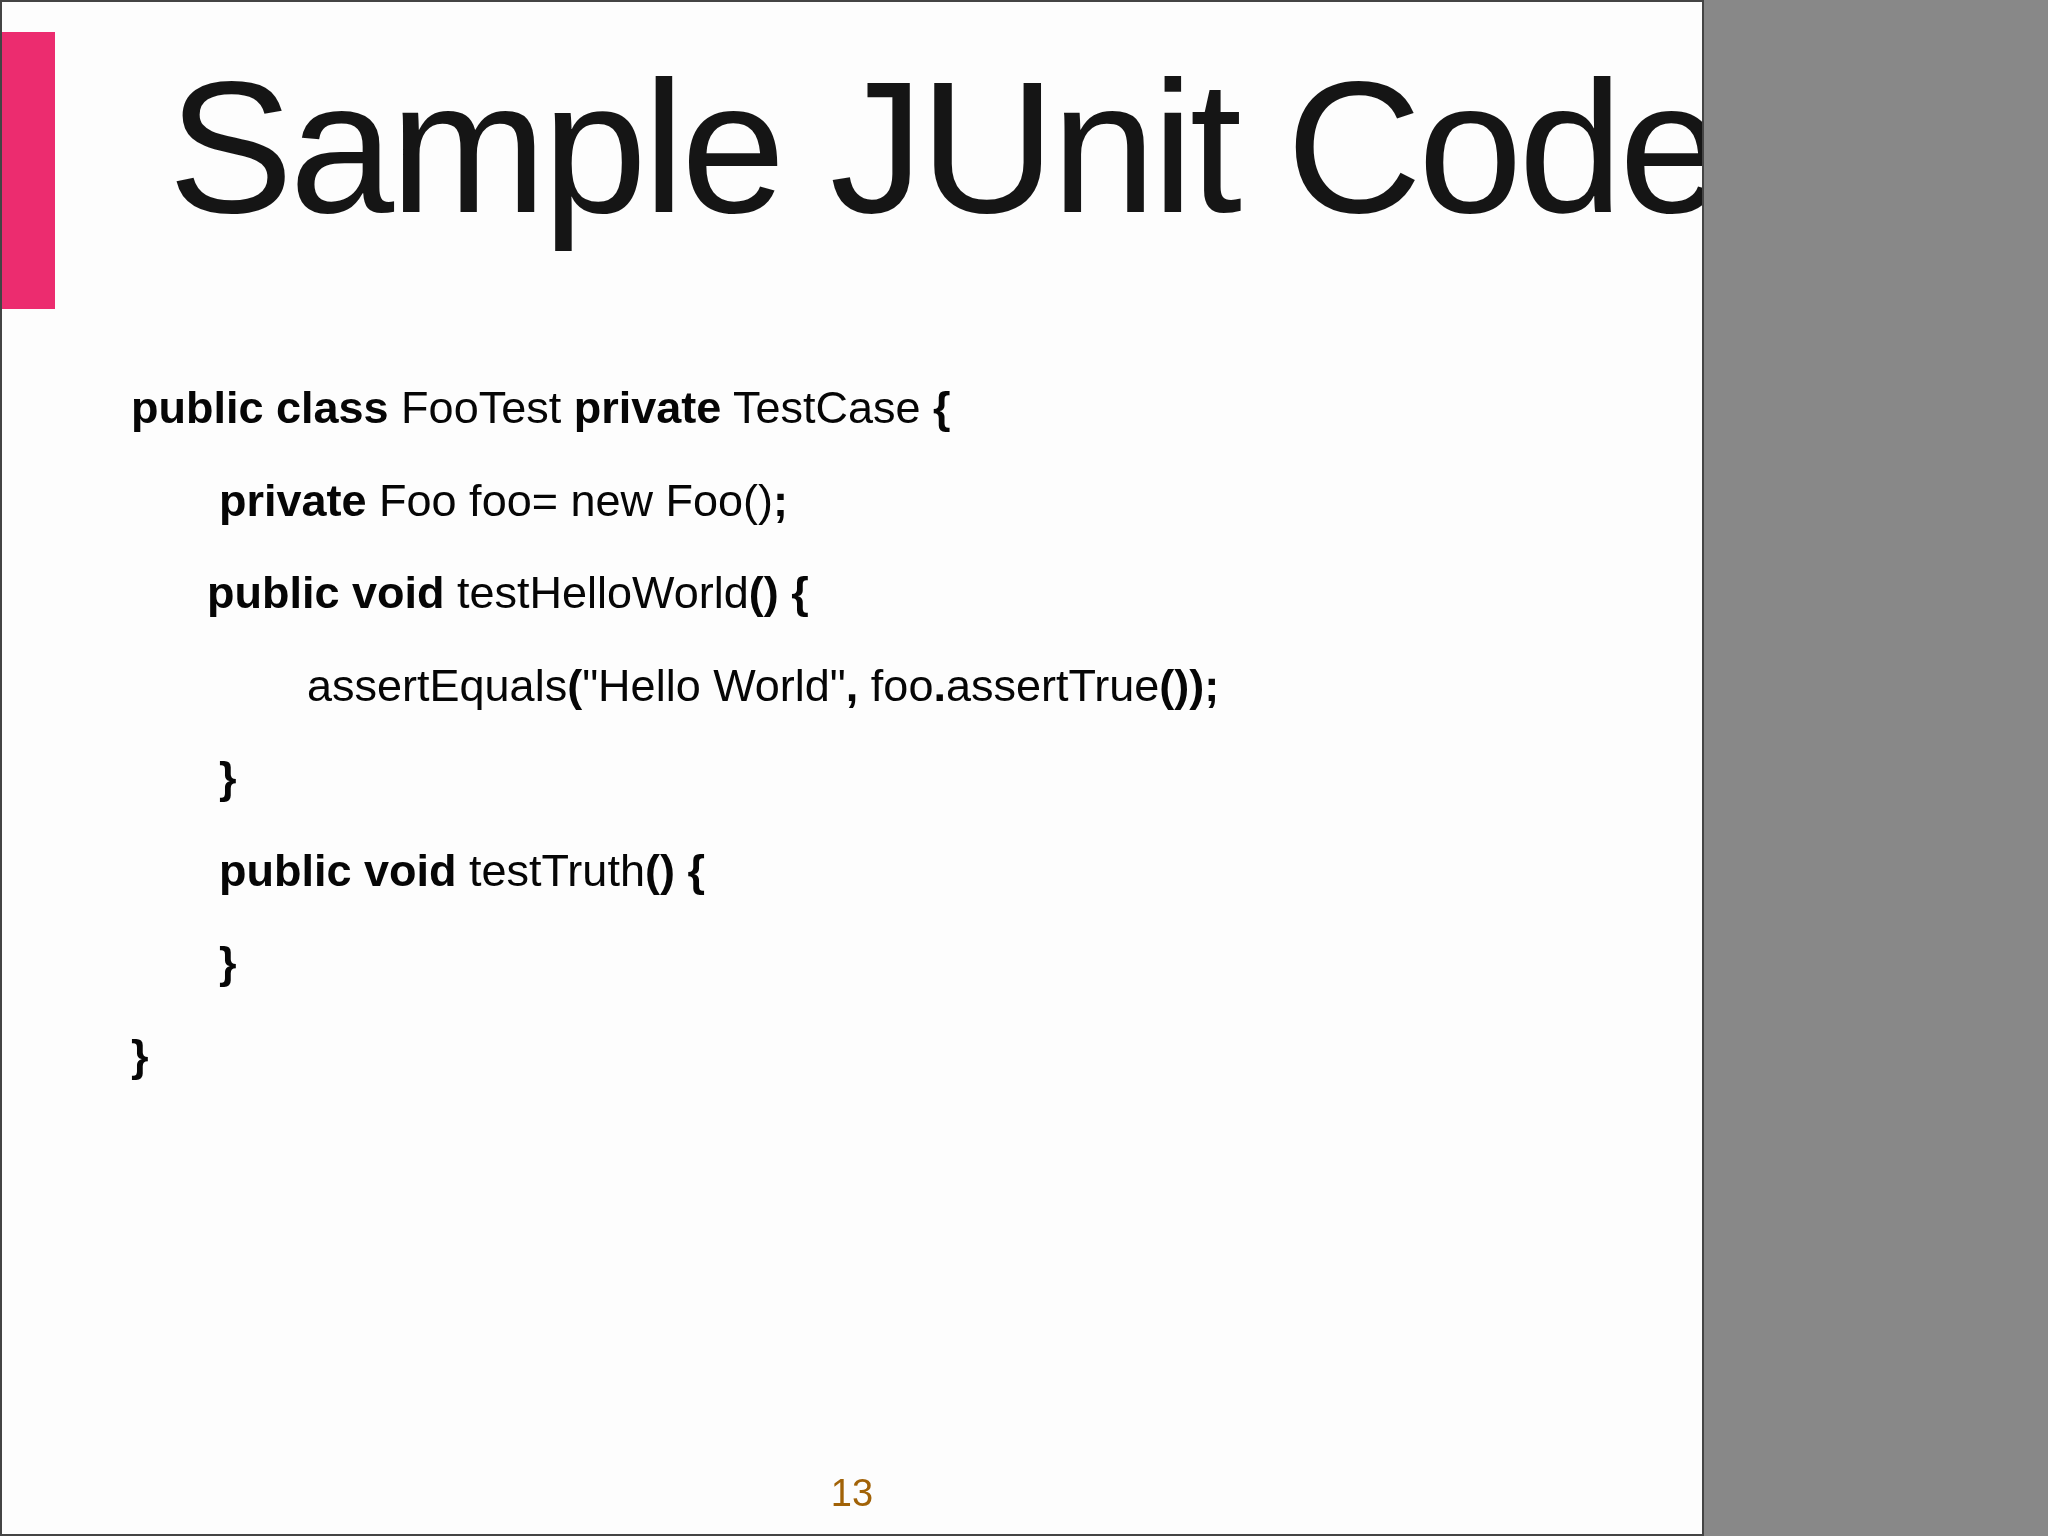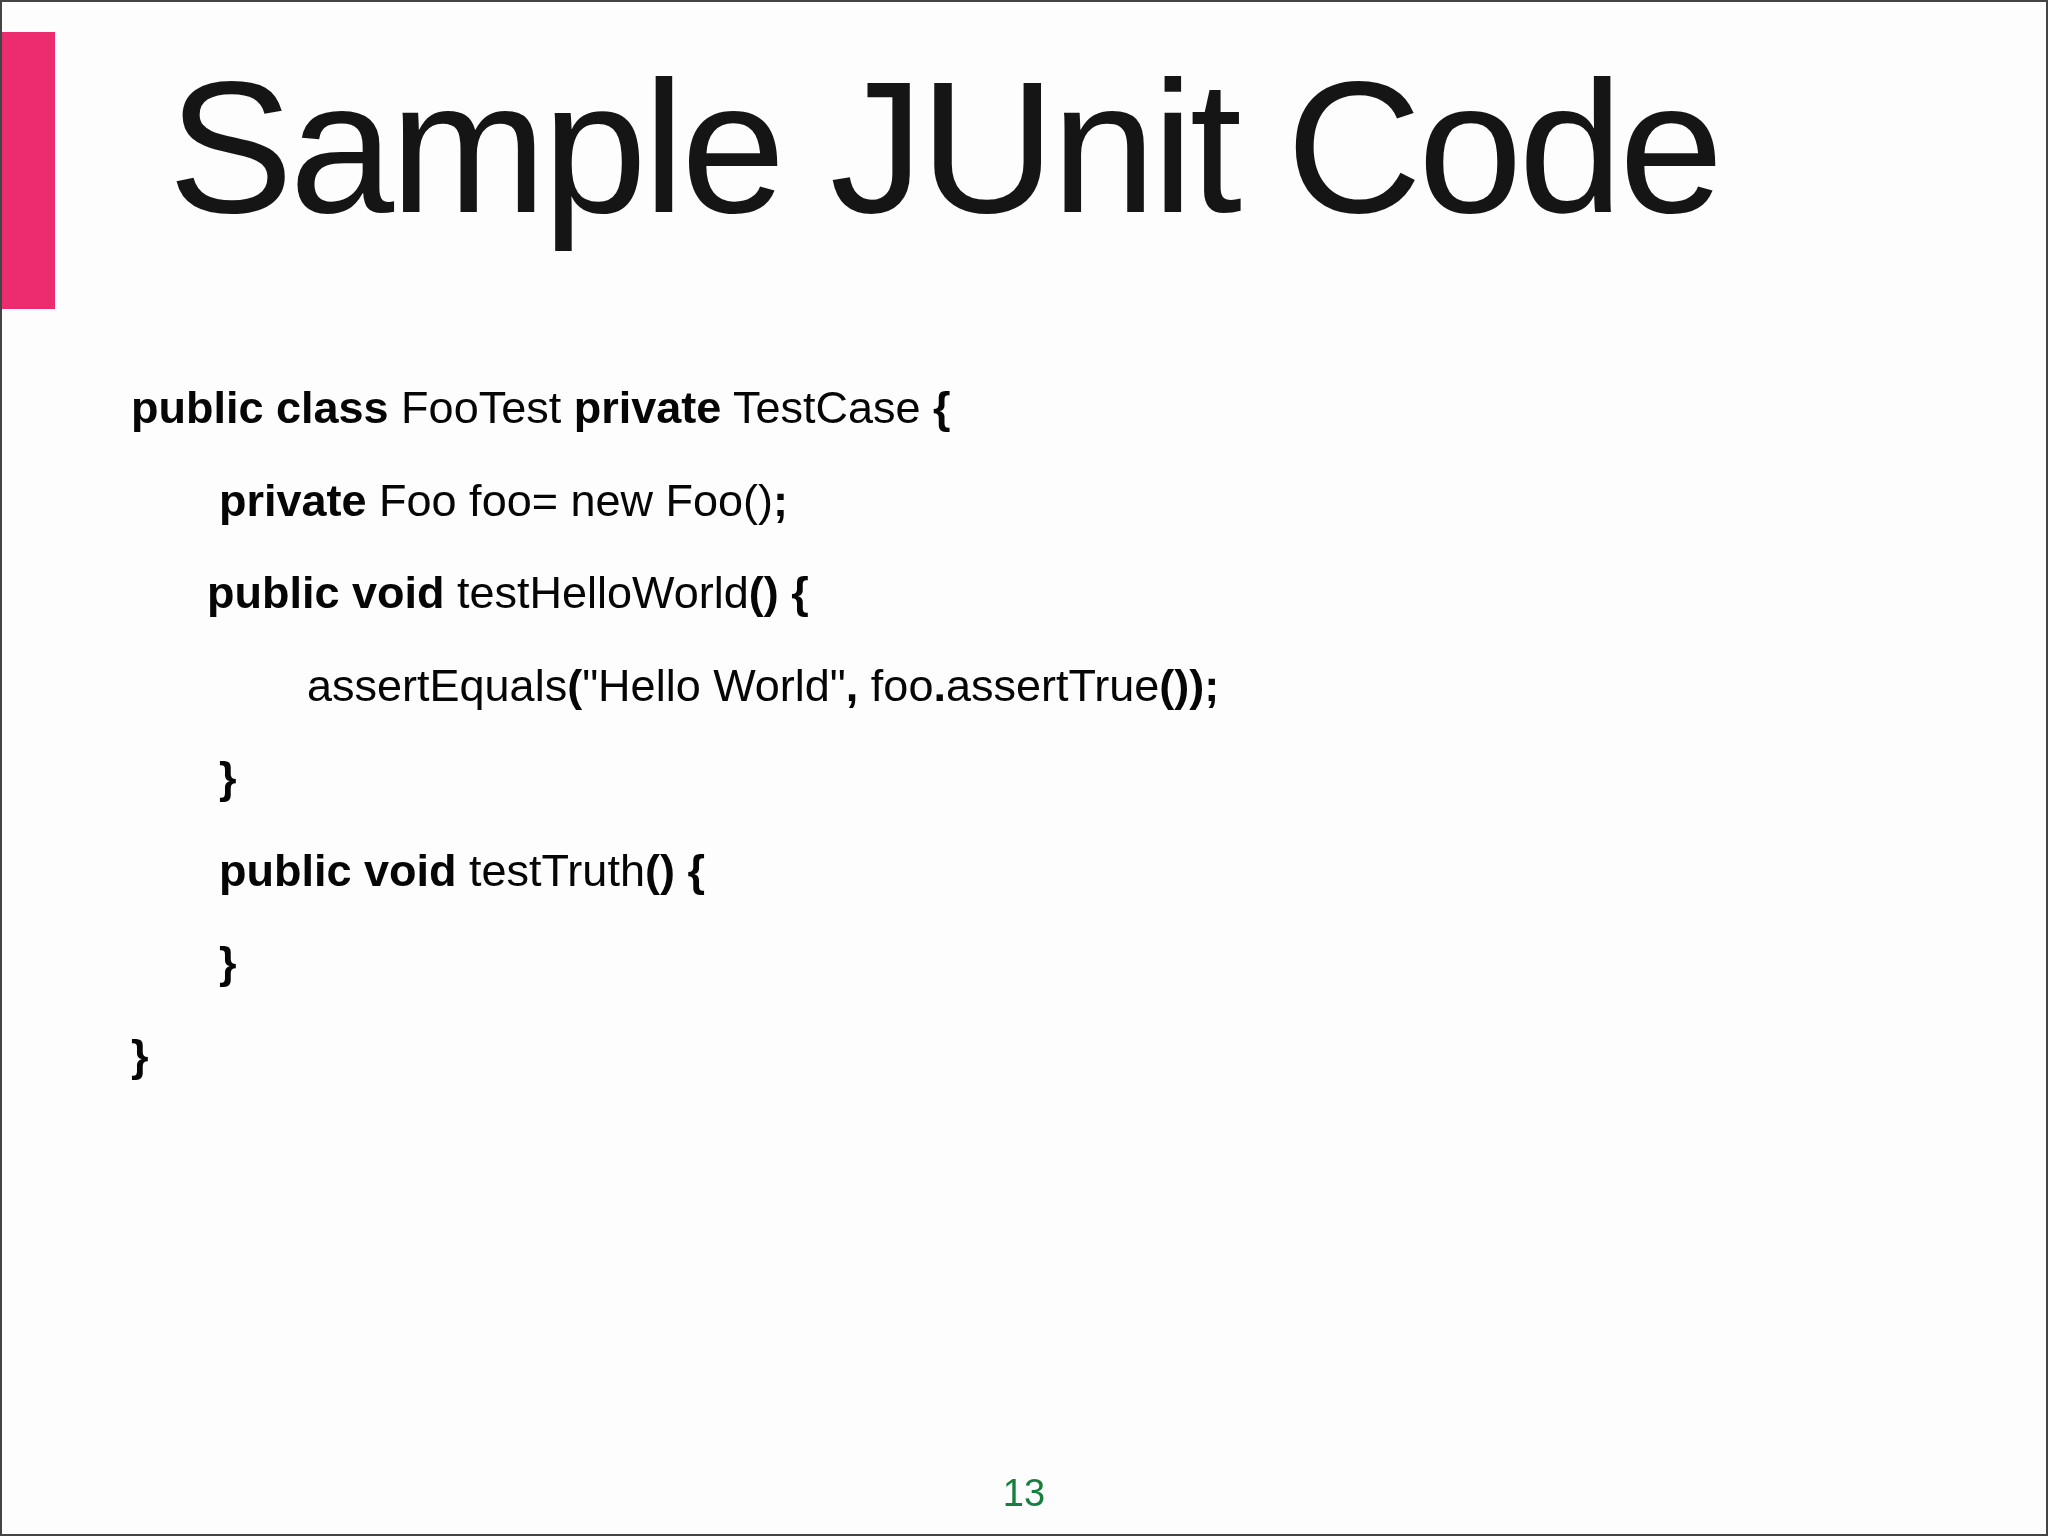--- a/index.html
+++ b/index.html
@@ -2,21 +2,21 @@
 <html><head>
 <meta charset="utf-8">
 <style>
   html, body {
     margin: 0;
     padding: 0;
     background: #888;
   }
   .slide {
     position: relative;
-    width: 2048px;
+    width: 1704px;
     height: 1536px;
     background: #fdfdfd;
     border: 2px solid #444;
     box-sizing: border-box;
     overflow: hidden;
     font-family: "Liberation Sans", sans-serif;
   }
   .accent-bar {
     position: absolute;
     left: 0;
@@ -71,14 +71,14 @@
   <div class="code" style="color: rgb(6, 6, 6);">
       <div class="code-line" style="margin-left: 0px;"><span class="b">public class</span><span> FooTest </span><span class="b">private</span><span> TestCase </span><span class="b">{</span></div>
       <div class="code-line" style="margin-left: 88px;"><span class="b">private</span><span> Foo foo= new Foo()</span><span class="b">;</span></div>
       <div class="code-line" style="margin-left: 76px;"><span class="b">public void</span><span> testHelloWorld</span><span class="b">() {</span></div>
       <div class="code-line" style="margin-left: 176px;"><span>assertEquals</span><span class="b">(</span><span>"Hello World"</span><span class="b">,</span><span> foo</span><span class="b">.</span><span>assertTrue</span><span class="b">());</span></div>
       <div class="code-line" style="margin-left: 88px;"><span class="b">}</span></div>
       <div class="code-line" style="margin-left: 88px;"><span class="b">public void</span><span> testTruth</span><span class="b">() {</span></div>
       <div class="code-line" style="margin-left: 88px;"><span class="b">}</span></div>
       <div class="code-line" style="margin-left: 0px;"><span class="b">}</span></div>
     </div>
-  <div class="page-number" style="color: #15803d;">13</div>
+  <div class="page-number" style="color: #a16207;">13</div>
 </div>
 
 </body></html>

